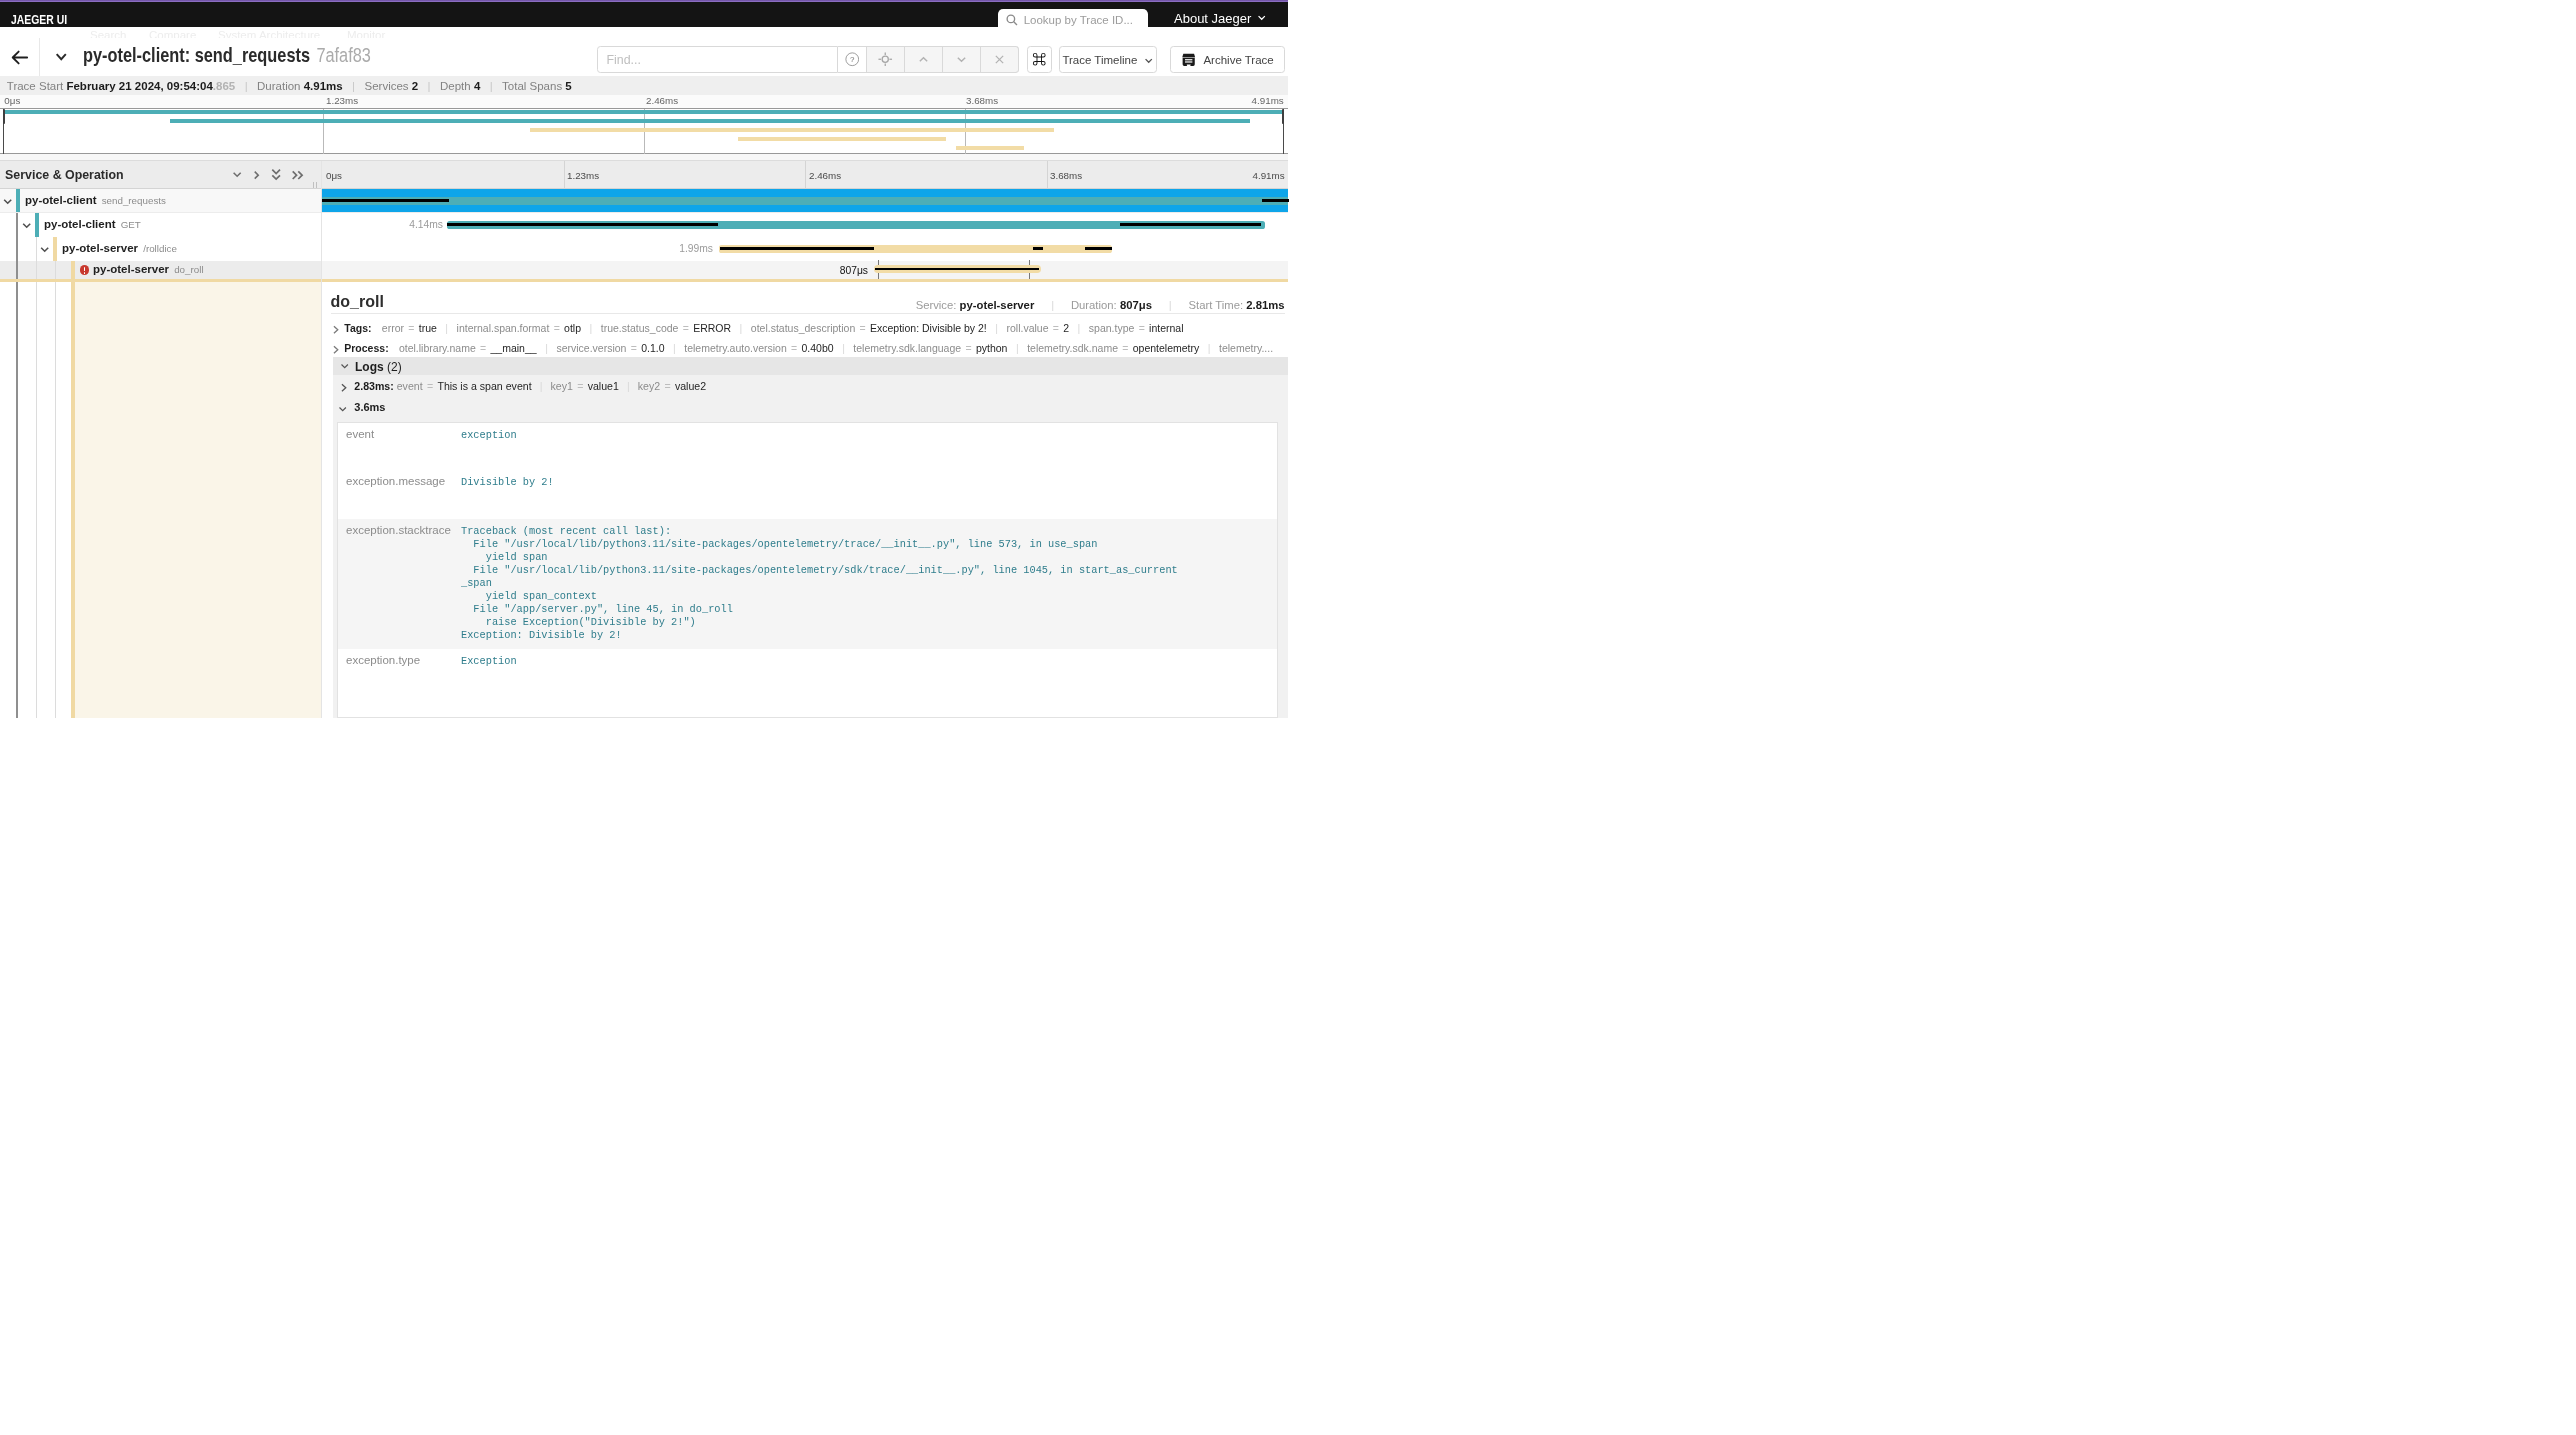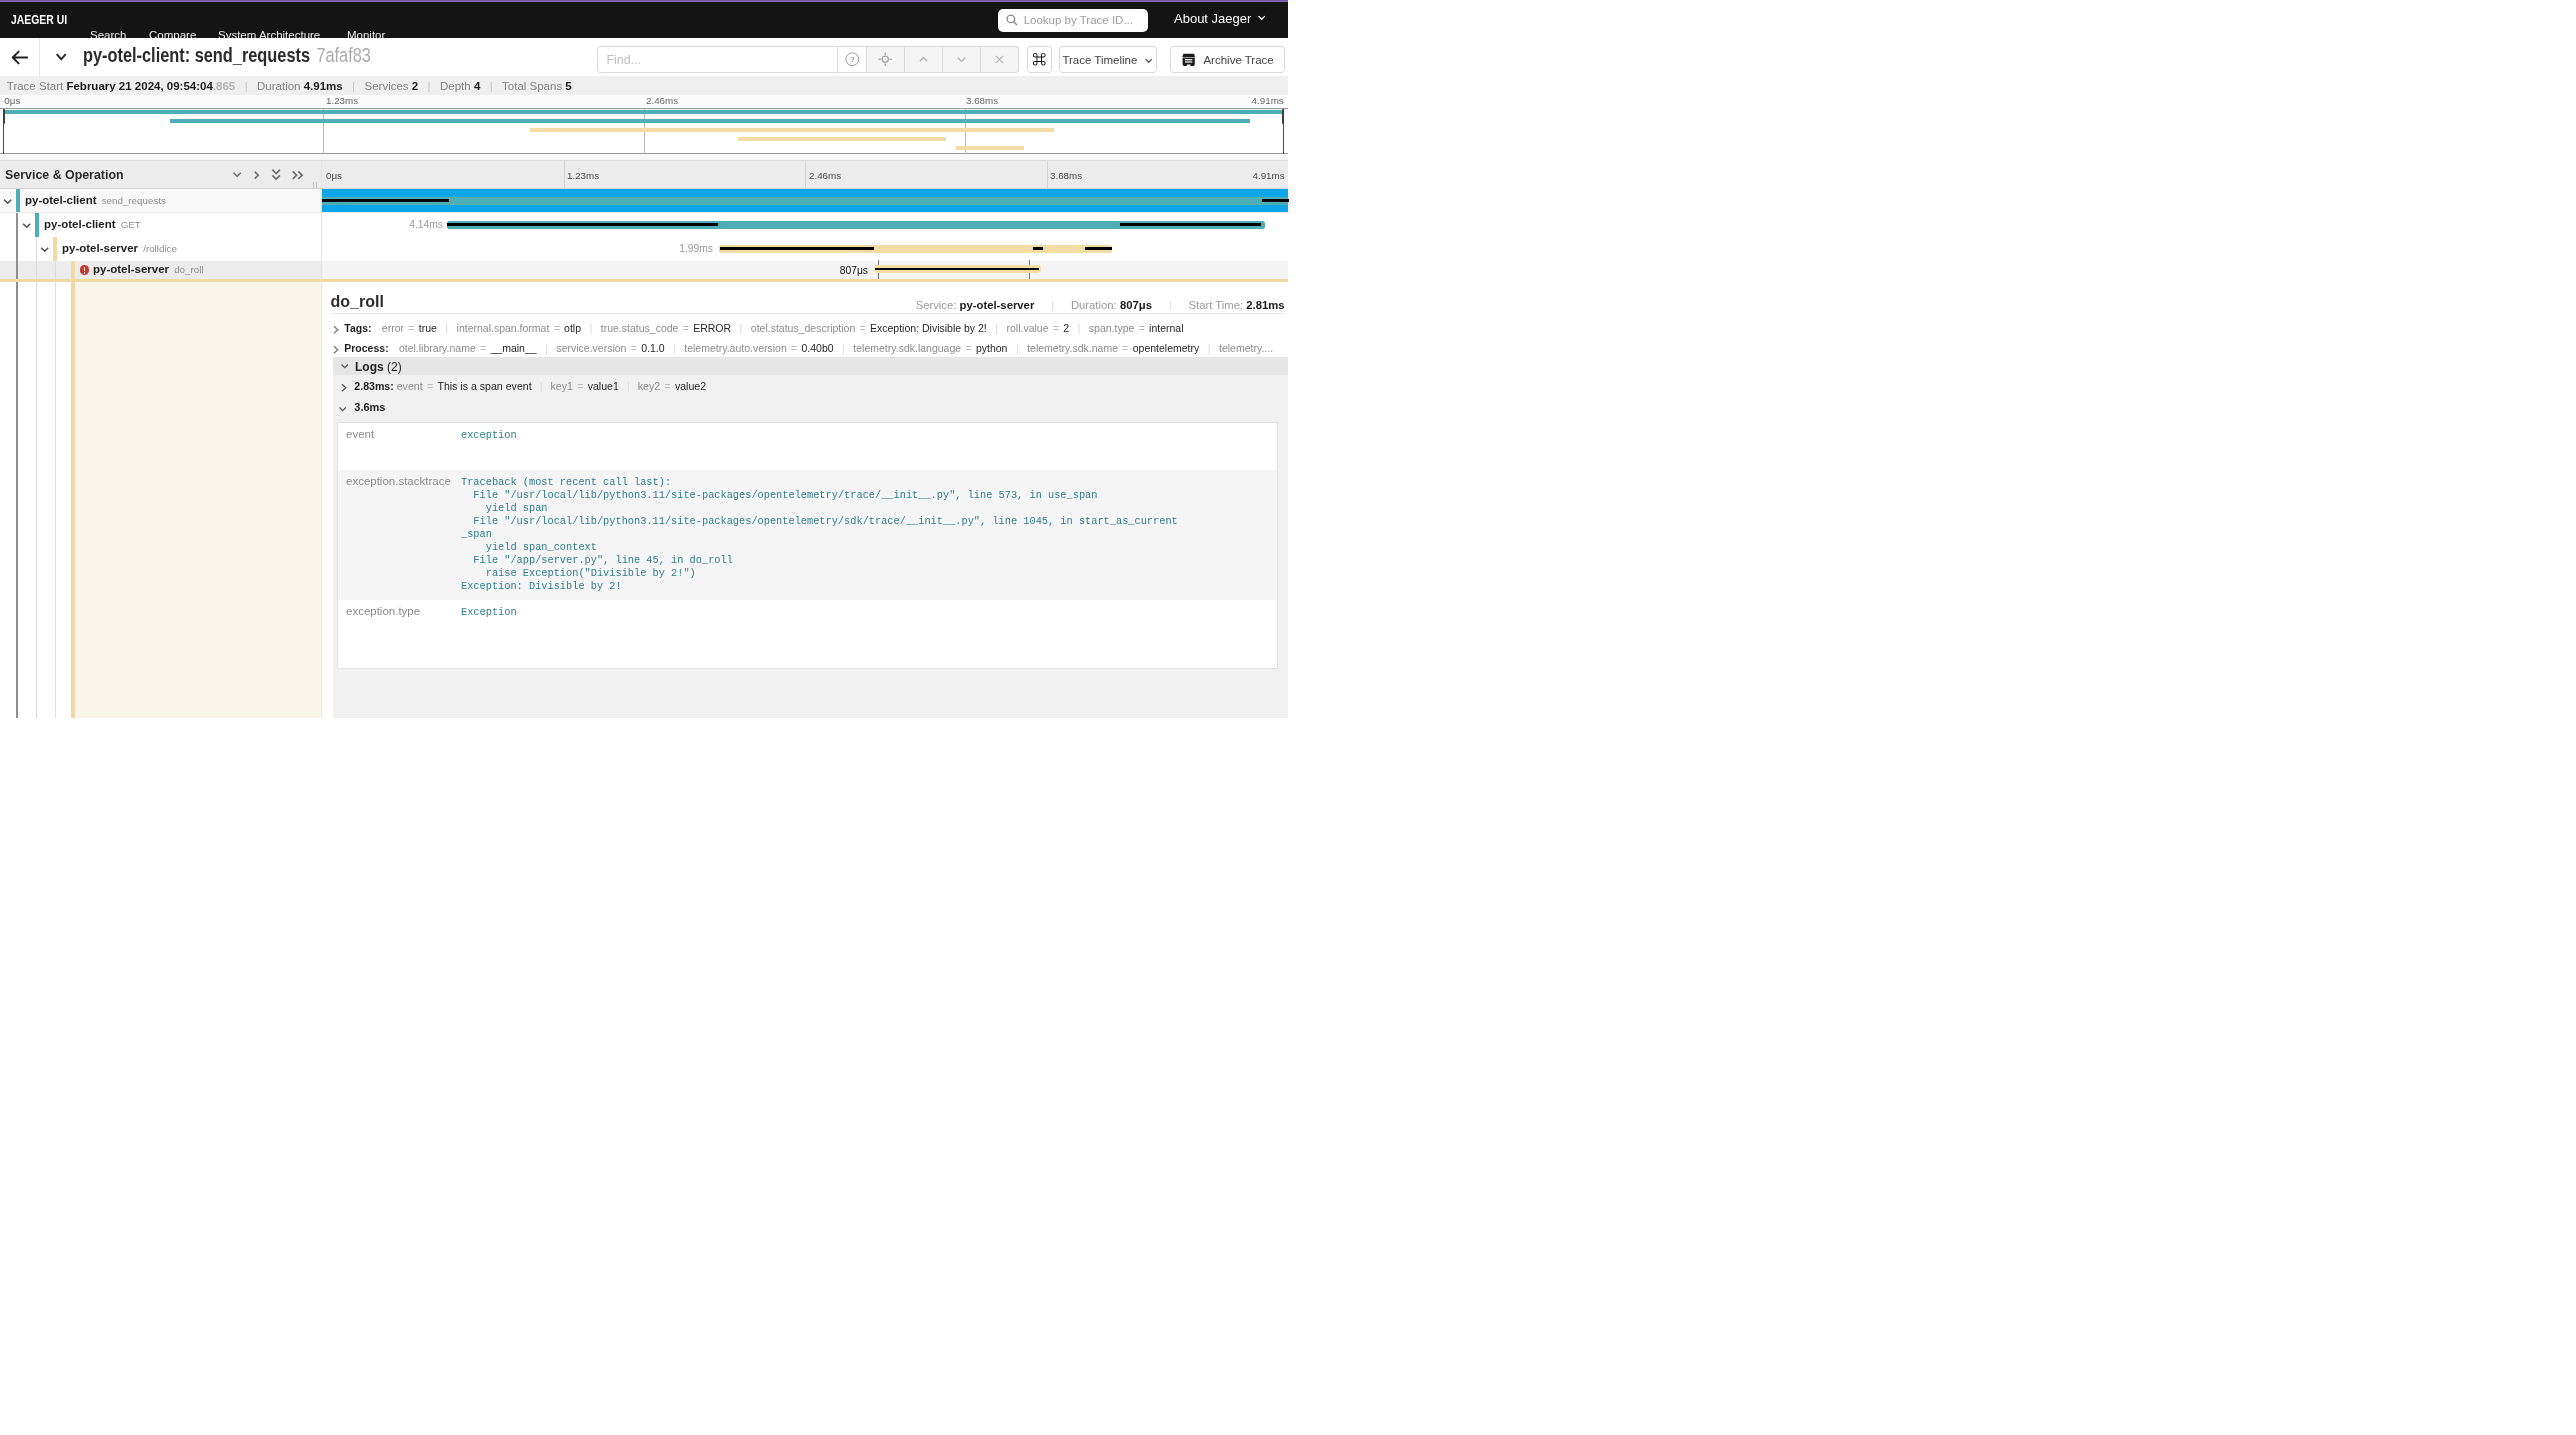--- a/index.html
+++ b/index.html
@@ -2,21 +2,21 @@
 <html style="font-size:13.7px"><head>
 <meta charset="utf-8">
 <style>
 * { margin:0; padding:0; box-sizing:border-box; }
 html,body { width:1288px; height:718px; overflow:hidden; background:#fff;
   font-family:"Liberation Sans", sans-serif; }
 .abs { position:absolute; }
 
 #purple { position:absolute; left:0; top:0; width:1288px; height:1.7px;
   background:linear-gradient(#6a4b9e,#9579cc); }
-#topnav { position:absolute; left:0; top:1.7px; width:1288px; height:36px;
+#topnav { position:absolute; left:0; top:1.7px; width:1288px; height:25px;
   background:#141414; color:#fff; display:flex; align-items:center; }
 #topnav .brand { font-size:13px; font-weight:700; position:absolute; left:11px; top:10.7px; transform:scaleX(.8); transform-origin:left center; }
 #topnav a { color:#ededed; font-size:11.5px; text-decoration:none; position:absolute; top:27px; }
 #lookup { position:absolute; left:998px; top:8.5px; width:150px; height:23px;
   background:#fff; border-radius:5.1px; display:flex; align-items:center; color:#9c9c9c;
   font-size:11.5px; padding-left:7.7px;}
 #about { position:absolute; left:1174px; top:0; height:36px; display:flex;
   align-items:center; color:#fff; font-size:13px; gap:6px;}
 
 #phead { position:absolute; left:0; top:38px; width:1288px; height:38px; background:#fff; }
@@ -368,20 +368,24 @@
       <svg width="9.4" height="8.5" viewBox="0 0 12 12" style="position:absolute;left:-1.7px;top:4.3px">
           <path d="M1.5 3.5L6 8l4.5-4.5" stroke="#555" stroke-width="1.7" fill="none"></path>
         </svg>
       <span class="abs" style="left:14.5px;top:0;font-size:11px;color:#1c1c1c;font-weight:700;">3.6ms</span>
     </div>
     <div id="kvtable">
       <div class="tr" style="height:47px;background:#fff;">
           <div class="td k1">event</div>
           <div class="td v1">exception</div>
         </div>
+      <div class="tr" style="height:49px;background:#fff;">
+          <div class="td k1">exception.message</div>
+          <div class="td v1">Divisible by 2!</div>
+        </div>
       <div class="tr" style="height:130px;background:#f5f5f5;">
           <div class="td k1">exception.stacktrace</div>
           <div class="td v1">Traceback (most recent call last):
   File "/usr/local/lib/python3.11/site-packages/opentelemetry/trace/__init__.py", line 573, in use_span
     yield span
   File "/usr/local/lib/python3.11/site-packages/opentelemetry/sdk/trace/__init__.py", line 1045, in start_as_current
 _span
     yield span_context
   File "/app/server.py", line 45, in do_roll
     raise Exception("Divisible by 2!")

